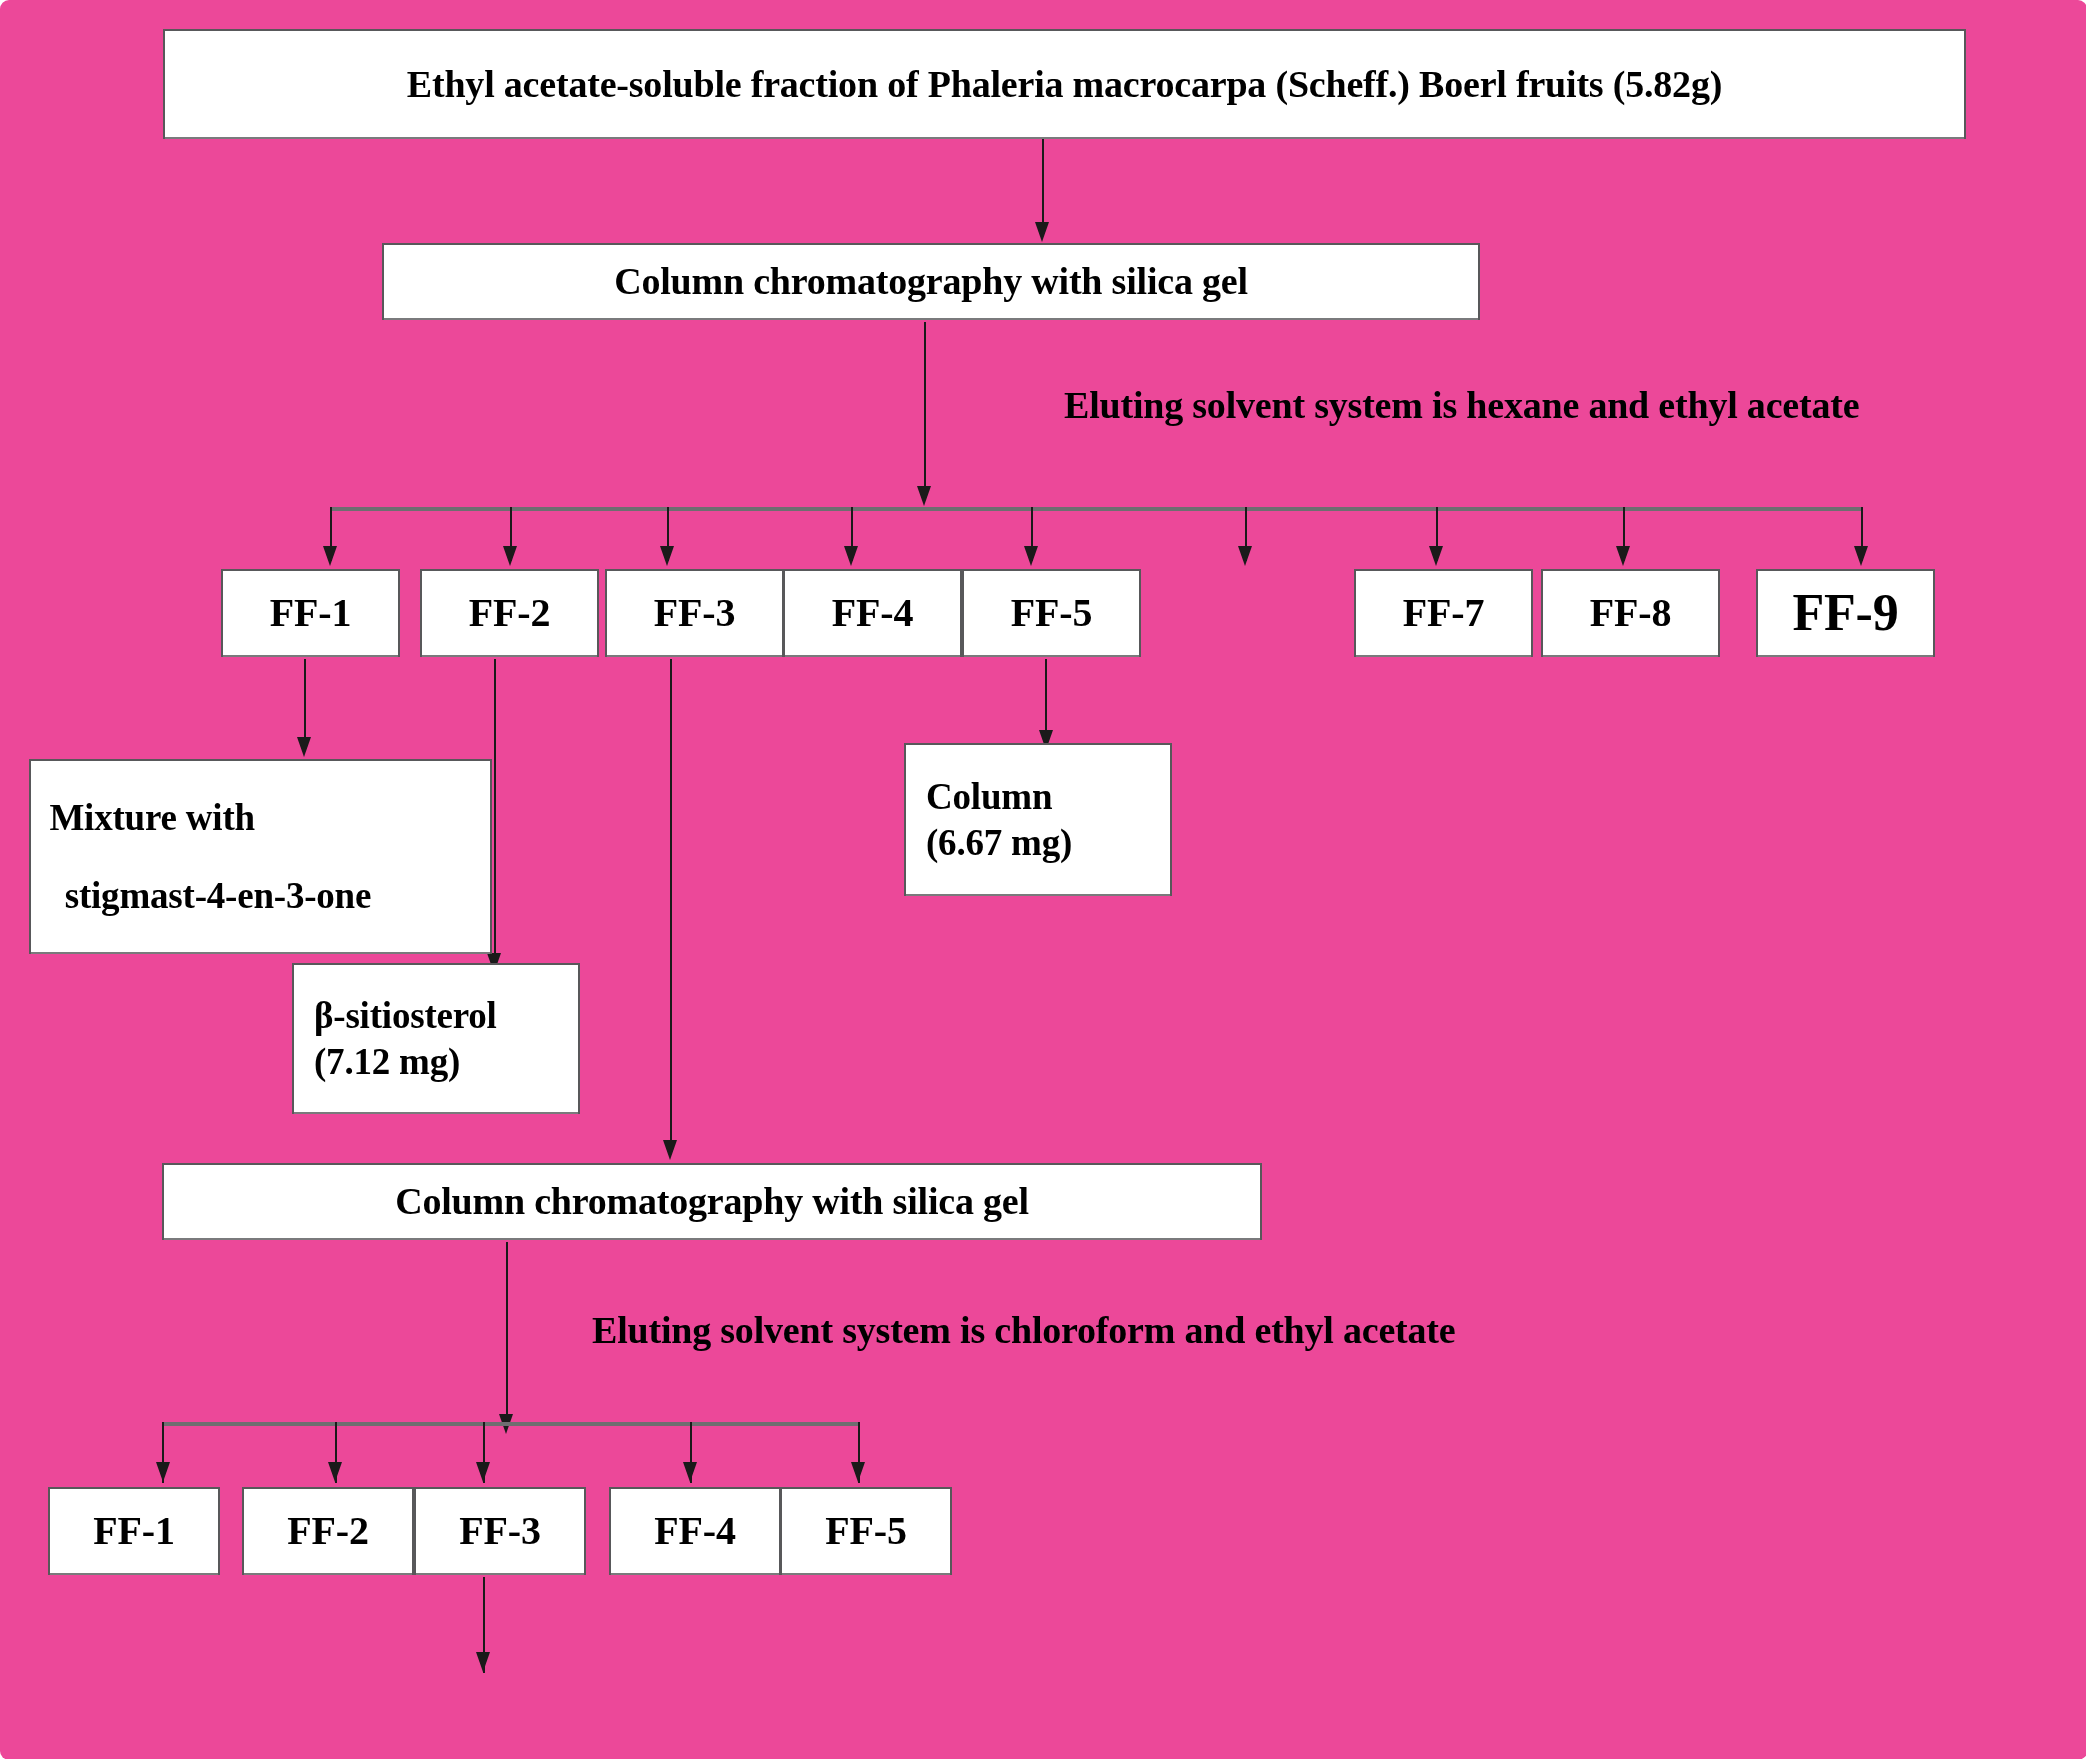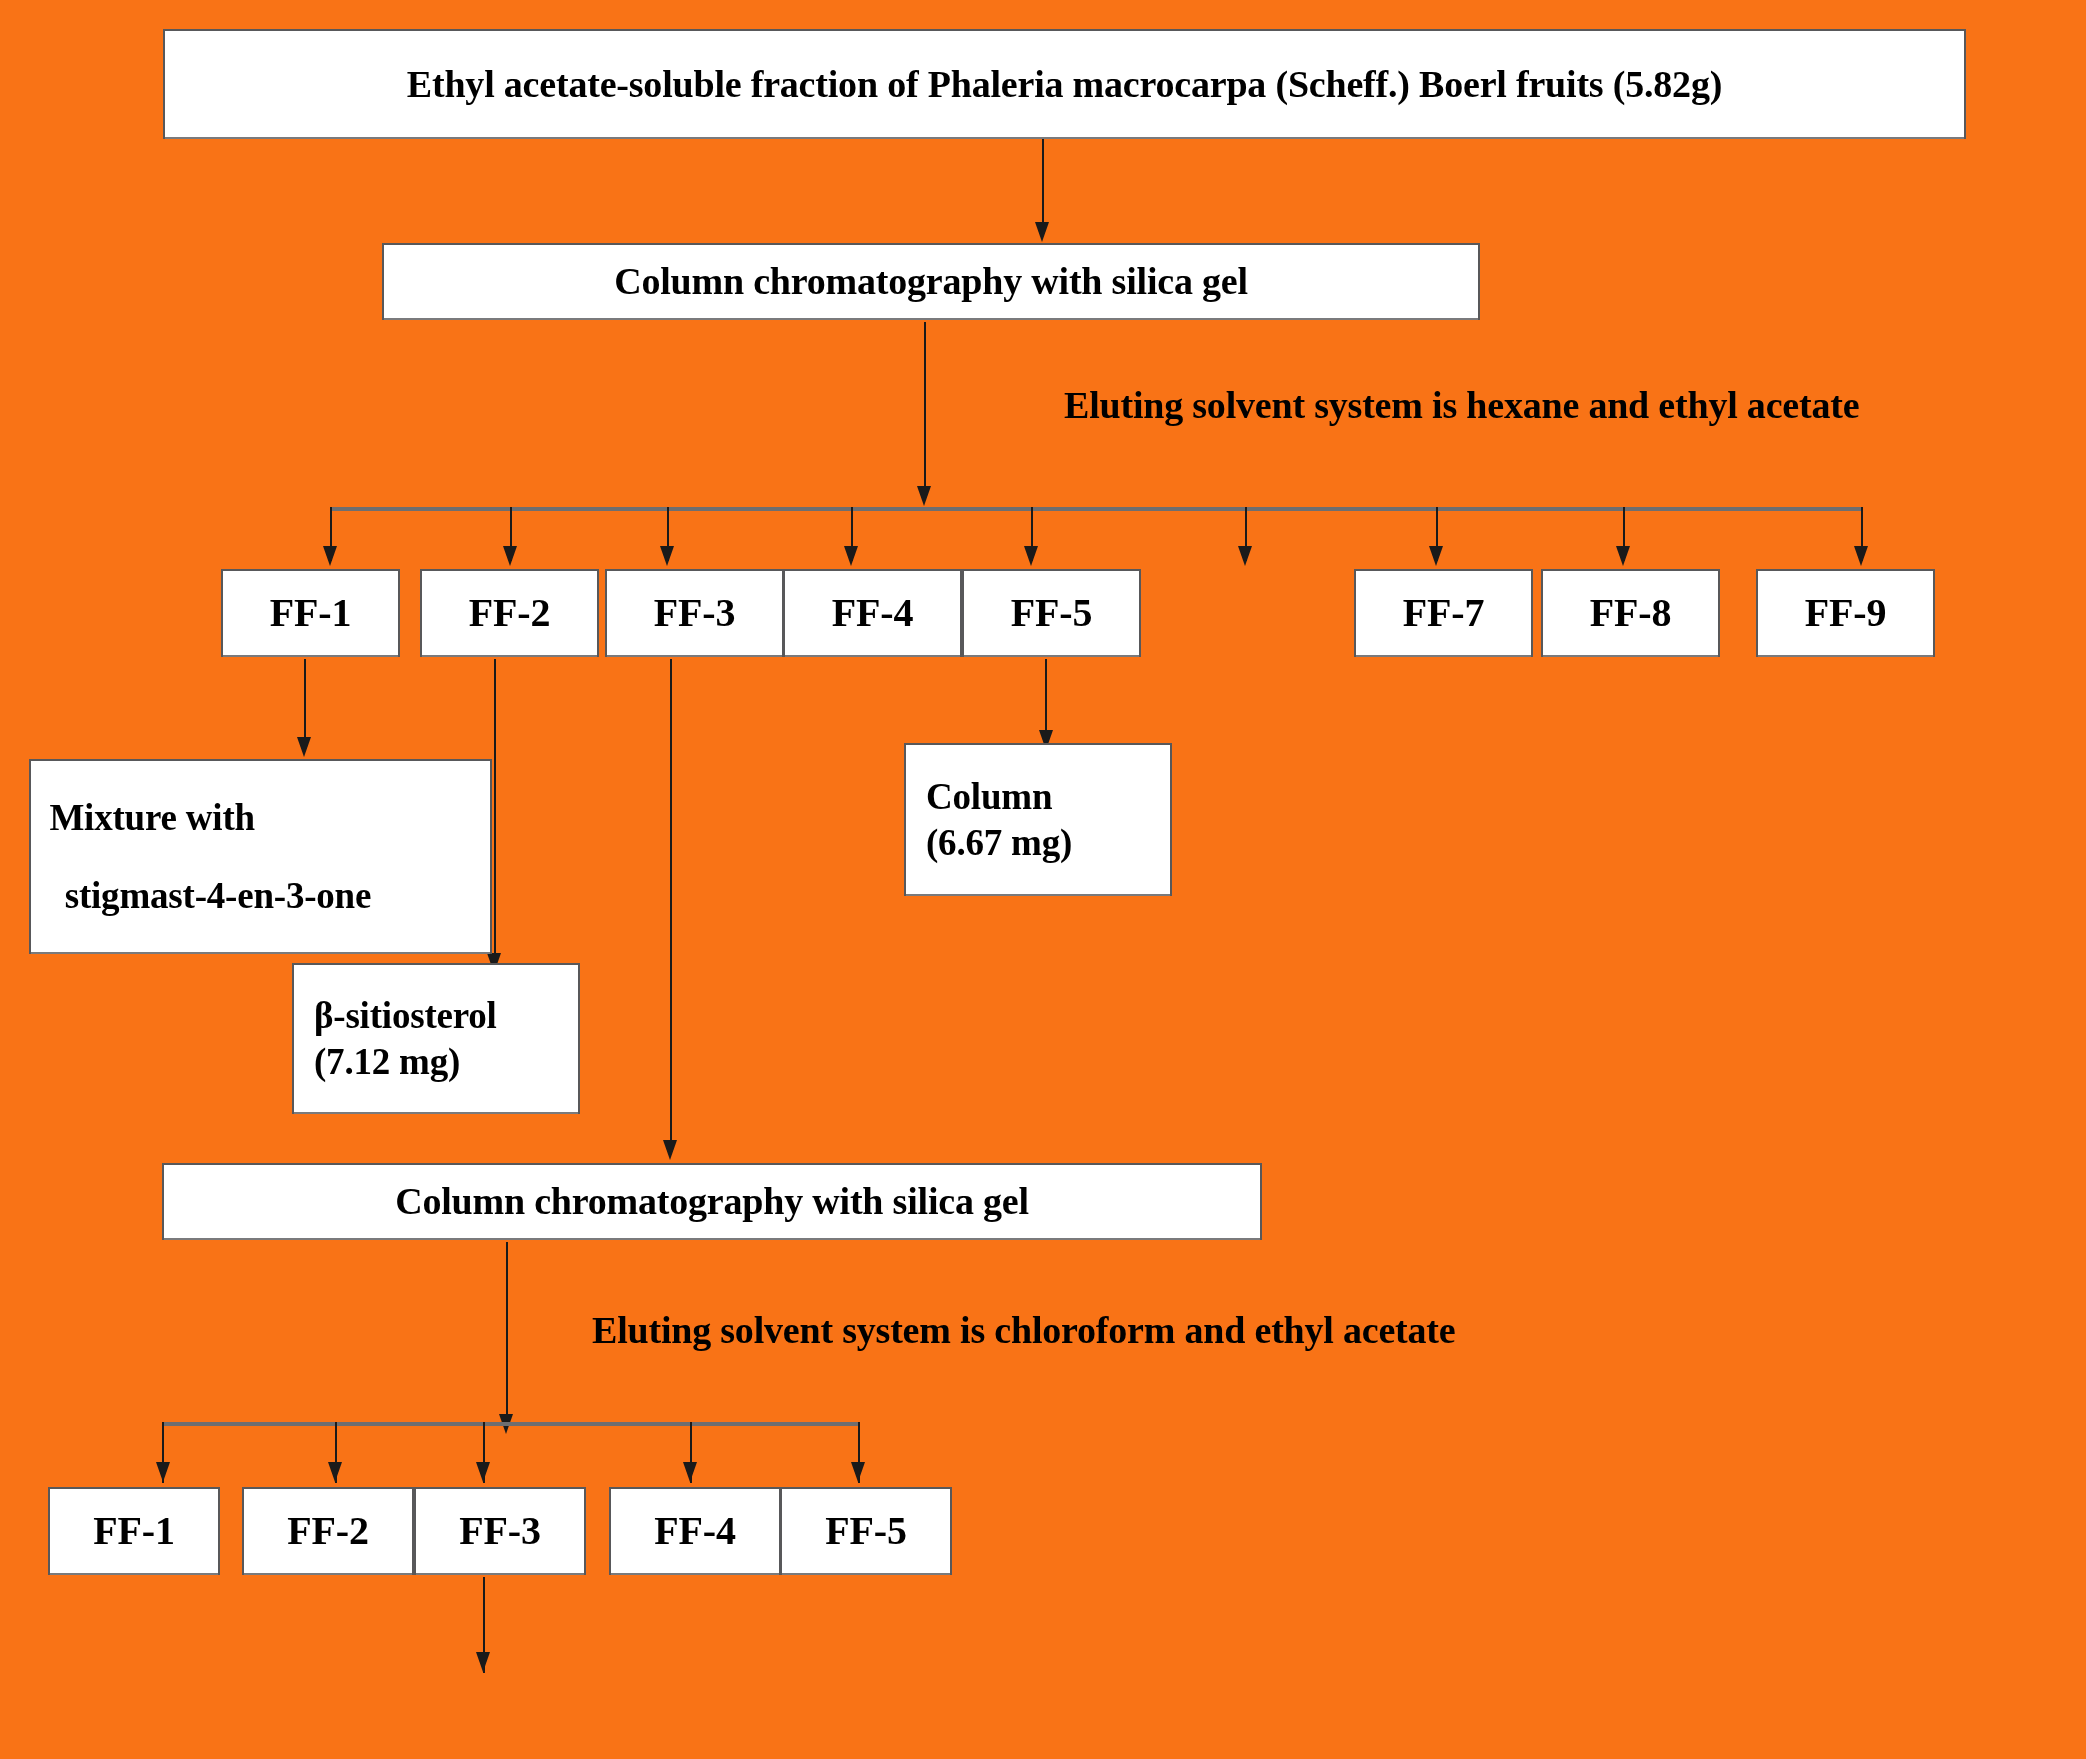--- a/index.html
+++ b/index.html
@@ -5,23 +5,24 @@
 <style>
   html, body {
     margin: 0;
     padding: 0;
     background: #ffffff;
   }
   #canvas {
     position: relative;
     width: 2087px;
     height: 1760px;
-    background: #f97316;
+    background: #ec4899;
     font-family: "Liberation Serif", "DejaVu Serif", serif;
     overflow: hidden;
+    border-radius: 9px;
   }
 
   
   .box {
     position: absolute;
     box-sizing: border-box;
     background: #ffffff;
     border: 2.3px solid #58585a;
     display: flex;
     align-items: center;
@@ -143,21 +144,21 @@
   </div>
   <div class="box" style="left:962px; top:569px; width:179px; height:88px; font-size:40px;">
     <span class="inner">FF-5</span>
   </div>
   <div class="box" style="left:1354px; top:569px; width:179px; height:88px; font-size:40px;">
     <span class="inner">FF-7</span>
   </div>
   <div class="box" style="left:1541px; top:569px; width:179px; height:88px; font-size:40px;">
     <span class="inner">FF-8</span>
   </div>
-  <div class="box" style="left:1756px; top:569px; width:179px; height:88px; font-size:40px;">
+  <div class="box" style="left:1756px; top:569px; width:179px; height:88px; font-size:52px;">
     <span class="inner">FF-9</span>
   </div>
 
   <div class="vline" style="left:304px; top:659px; height:88px;"></div>
   <div class="arrowhead" style="left:297px; top:737px;"></div>
 
   <div class="vline" style="left:494px; top:659px; height:303px;"></div>
   <div class="arrowhead" style="left:487px; top:953px;"></div>
 
   <div class="vline" style="left:670px; top:659px; height:491px;"></div>

